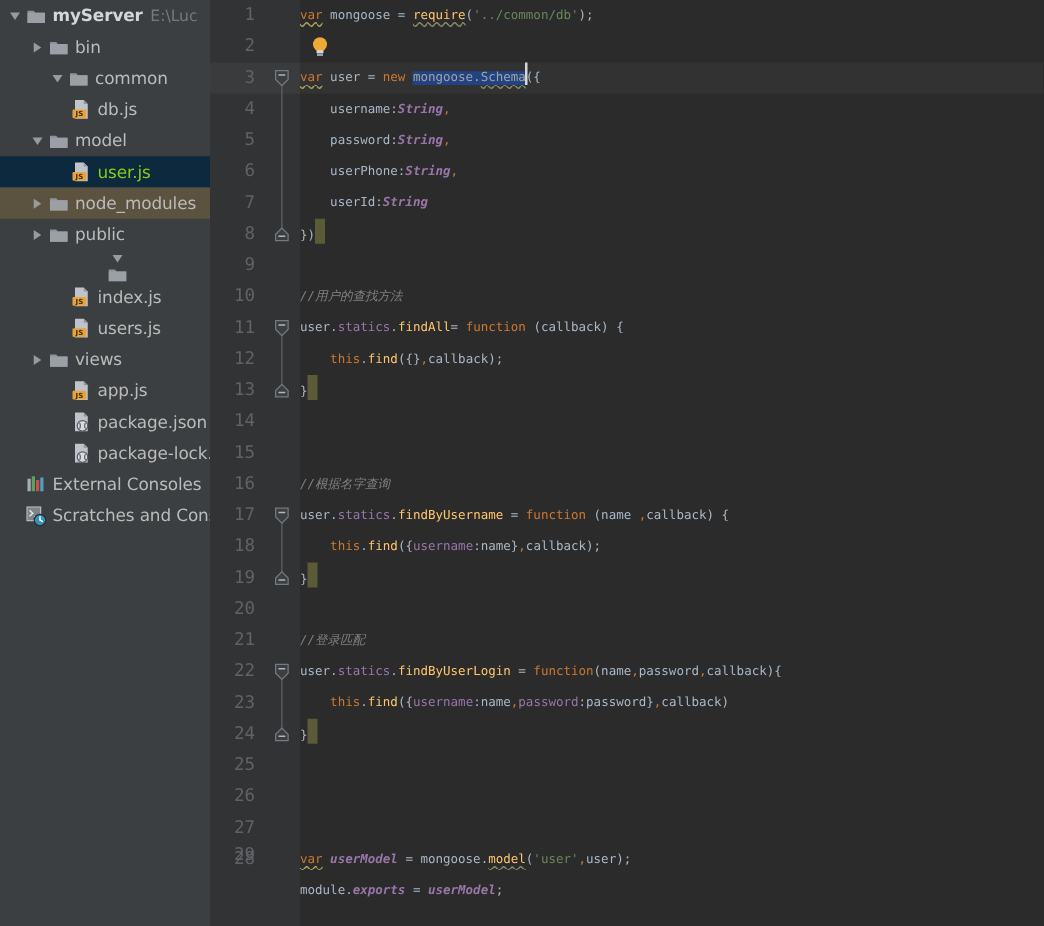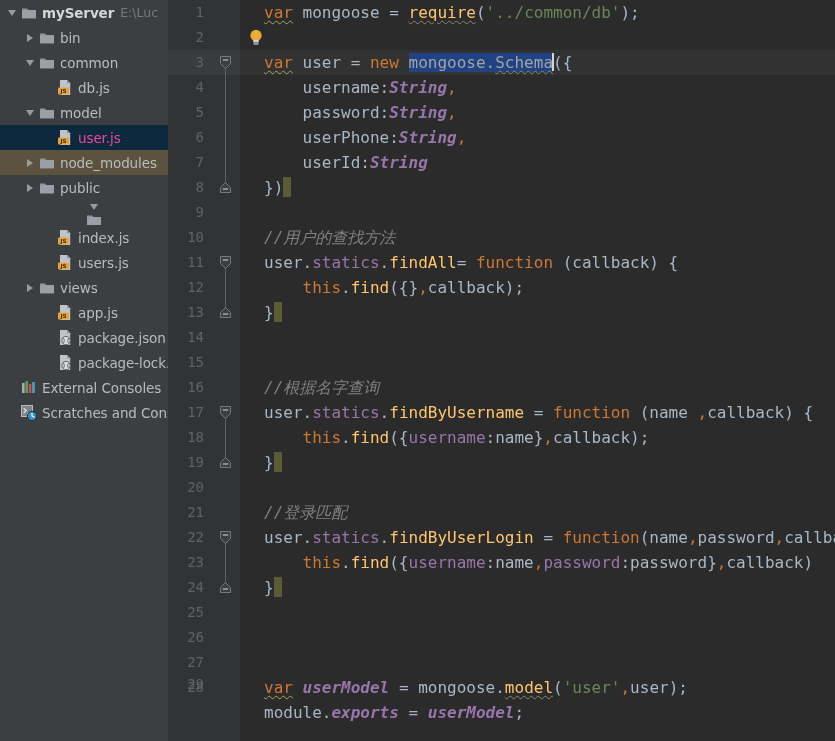--- a/index.html
+++ b/index.html
@@ -21,21 +21,21 @@
   }
   .tree-row {
     height: 25px;
     display: flex; align-items: center;
     white-space: nowrap;
     font-size: 13.5px;
     color: #bbbbbb;
     position: relative;
     overflow: hidden;
   }
-  .tree-row.selected { background: #0d293e; color: #ec4899; }
+  .tree-row.selected { background: #0d293e; color: #84cc16; }
   .tree-row.excluded { background: #5b5340; }
   .twisty {
     width: 13px; height: 13px;
     flex: 0 0 13px;
     position: relative;
     margin-right: 2px;
   }
   .twisty.collapsed::before {
     content: "";
     position: absolute; left: 3px; top: 2.5px;
@@ -109,26 +109,26 @@
     height: 25px;
     background: #323232;
   }
   .gutter-row-hl {
     position: absolute; left: 0; right: 0;
     height: 25px;
     background: #393b3d;
   }
   .codeline {
     position: absolute;
-    left: 24px;
+    left: 0;
     height: 25px;
     line-height: 25px;
     white-space: pre;
     font-family: "DejaVu Sans Mono", monospace;
-    font-size: 16px;
+    font-size: 10px;
     color: #a9b7c6;
   }
   
   .t-kw   { color: #cc7832; }
   .t-str  { color: #6a8759; }
   .t-fn   { color: #ffc66d; }
   .t-prop { color: #9876aa; }
   .t-com  { color: #808080; font-style: italic; }
   .t-type { color: #9876aa; font-style: italic; font-weight: bold; }
   .t-var-it { color: #9876aa; font-style: italic; font-weight: bold; }
@@ -185,21 +185,21 @@
       <div class="tree-row" style="padding-left: 24px;">
         <span class="twisty collapsed"></span>
         <span class="ic">
           <svg width="16" height="14" viewBox="0 0 16 14">
             <path d="M1 2.5h5l1.3 1.6H15v8.2H1z" fill="#8d9399"></path>
             <path d="M1 4.1h14v8.2H1z" fill="#9aa0a6"></path>
           </svg>
         </span>
         <span class="lbl">bin</span>
       </div>
-      <div class="tree-row" style="padding-left: 24px;">
+      <div class="tree-row" style="padding-left: 40px;">
         <span class="twisty expanded"></span>
         <span class="ic">
           <svg width="16" height="14" viewBox="0 0 16 14">
             <path d="M1 2.5h5l1.3 1.6H15v8.2H1z" fill="#8d9399"></path>
             <path d="M1 4.1h14v8.2H1z" fill="#9aa0a6"></path>
           </svg>
         </span>
         <span class="lbl">common</span>
       </div>
       <div class="tree-row" style="padding-left: 42px;">

